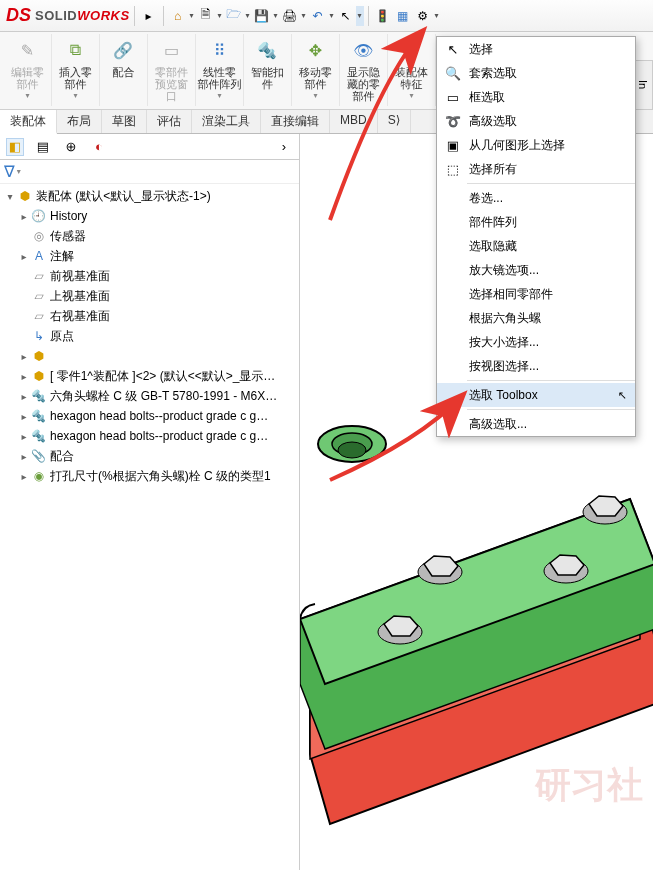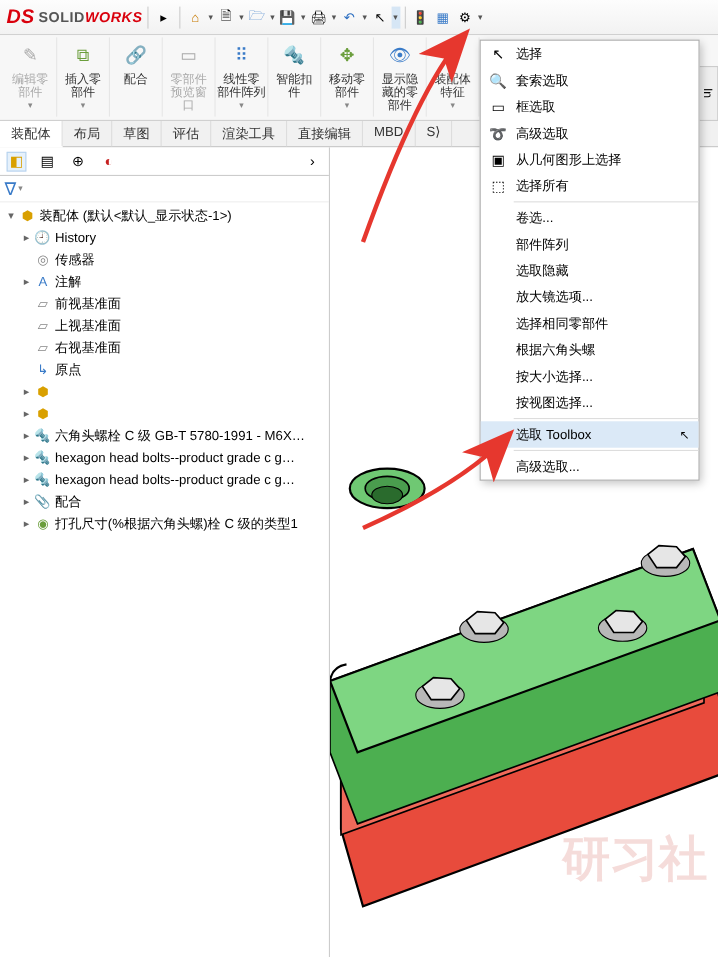--- a/index.html
+++ b/index.html
@@ -44,21 +44,21 @@
 .ctxmenu { position: absolute; top: 36px; left: 436px; width: 200px; background: #fff; border: 1px solid #aaa; box-shadow: 2px 3px 8px rgba(0,0,0,.25); z-index: 50; font-size: 12px; }
 .cmi { display: flex; align-items: center; height: 24px; padding: 0 8px 0 4px; cursor: pointer; }
 .cmi.highlight { background: #dbe9f7; }
 .cmi .cmic { width: 24px; height: 20px; display: flex; align-items: center; justify-content: center; margin-right: 4px; font-size: 13px; }
 .cmsep { height: 1px; background: #ddd; margin: 2px 0 2px 30px; }
 
 
 .arrow { position: absolute; z-index: 60; pointer-events: none; }
 
 
-.watermark { position: absolute; right: 10px; bottom: 60px; color: rgba(200,60,50,.18); font-size: 44px; font-weight: bold; z-index: 5; }
+.watermark { position: absolute; right: 10px; bottom: 60px; color: rgba(200,60,50,.18); font-size: 36px; font-weight: bold; z-index: 5; }
 
 .rside-btn { position: absolute; right: 0; top: 60px; width: 20px; height: 50px; background: #efefef; border: 1px solid #ccc; display: flex; align-items: center; justify-content: center; font-size: 11px; writing-mode: vertical-rl; z-index: 40; }
 </style>
 </head>
 <body>
 
 <div class="titlebar">
   <div class="logo">
     <span class="logo-ds">DS</span>
     <span class="logo-text">
@@ -200,20 +200,21 @@
           <span class="tic" style="color:#3a7bc8;">↳</span>
           <span>原点</span>
         </div>
       <div class="tnode indent1">
           <span class="texp">▸</span>
           <span class="tic" style="color:#d9a000;">⬢</span>
         </div>
       <div class="tnode indent1">
           <span class="texp">▸</span>
           <span class="tic" style="color:#d9a000;">⬢</span>
+          <span>[ 零件1^装配体 ]&lt;2&gt; (默认&lt;&lt;默认&gt;_显示…</span>
         </div>
       <div class="tnode indent1">
           <span class="texp">▸</span>
           <span class="tic" style="color:#888;">🔩</span>
           <span>六角头螺栓 C 级 GB-T 5780-1991 - M6X…</span>
         </div>
       <div class="tnode indent1">
           <span class="texp">▸</span>
           <span class="tic" style="color:#888;">🔩</span>
           <span>hexagon head bolts--product grade c g…</span>

